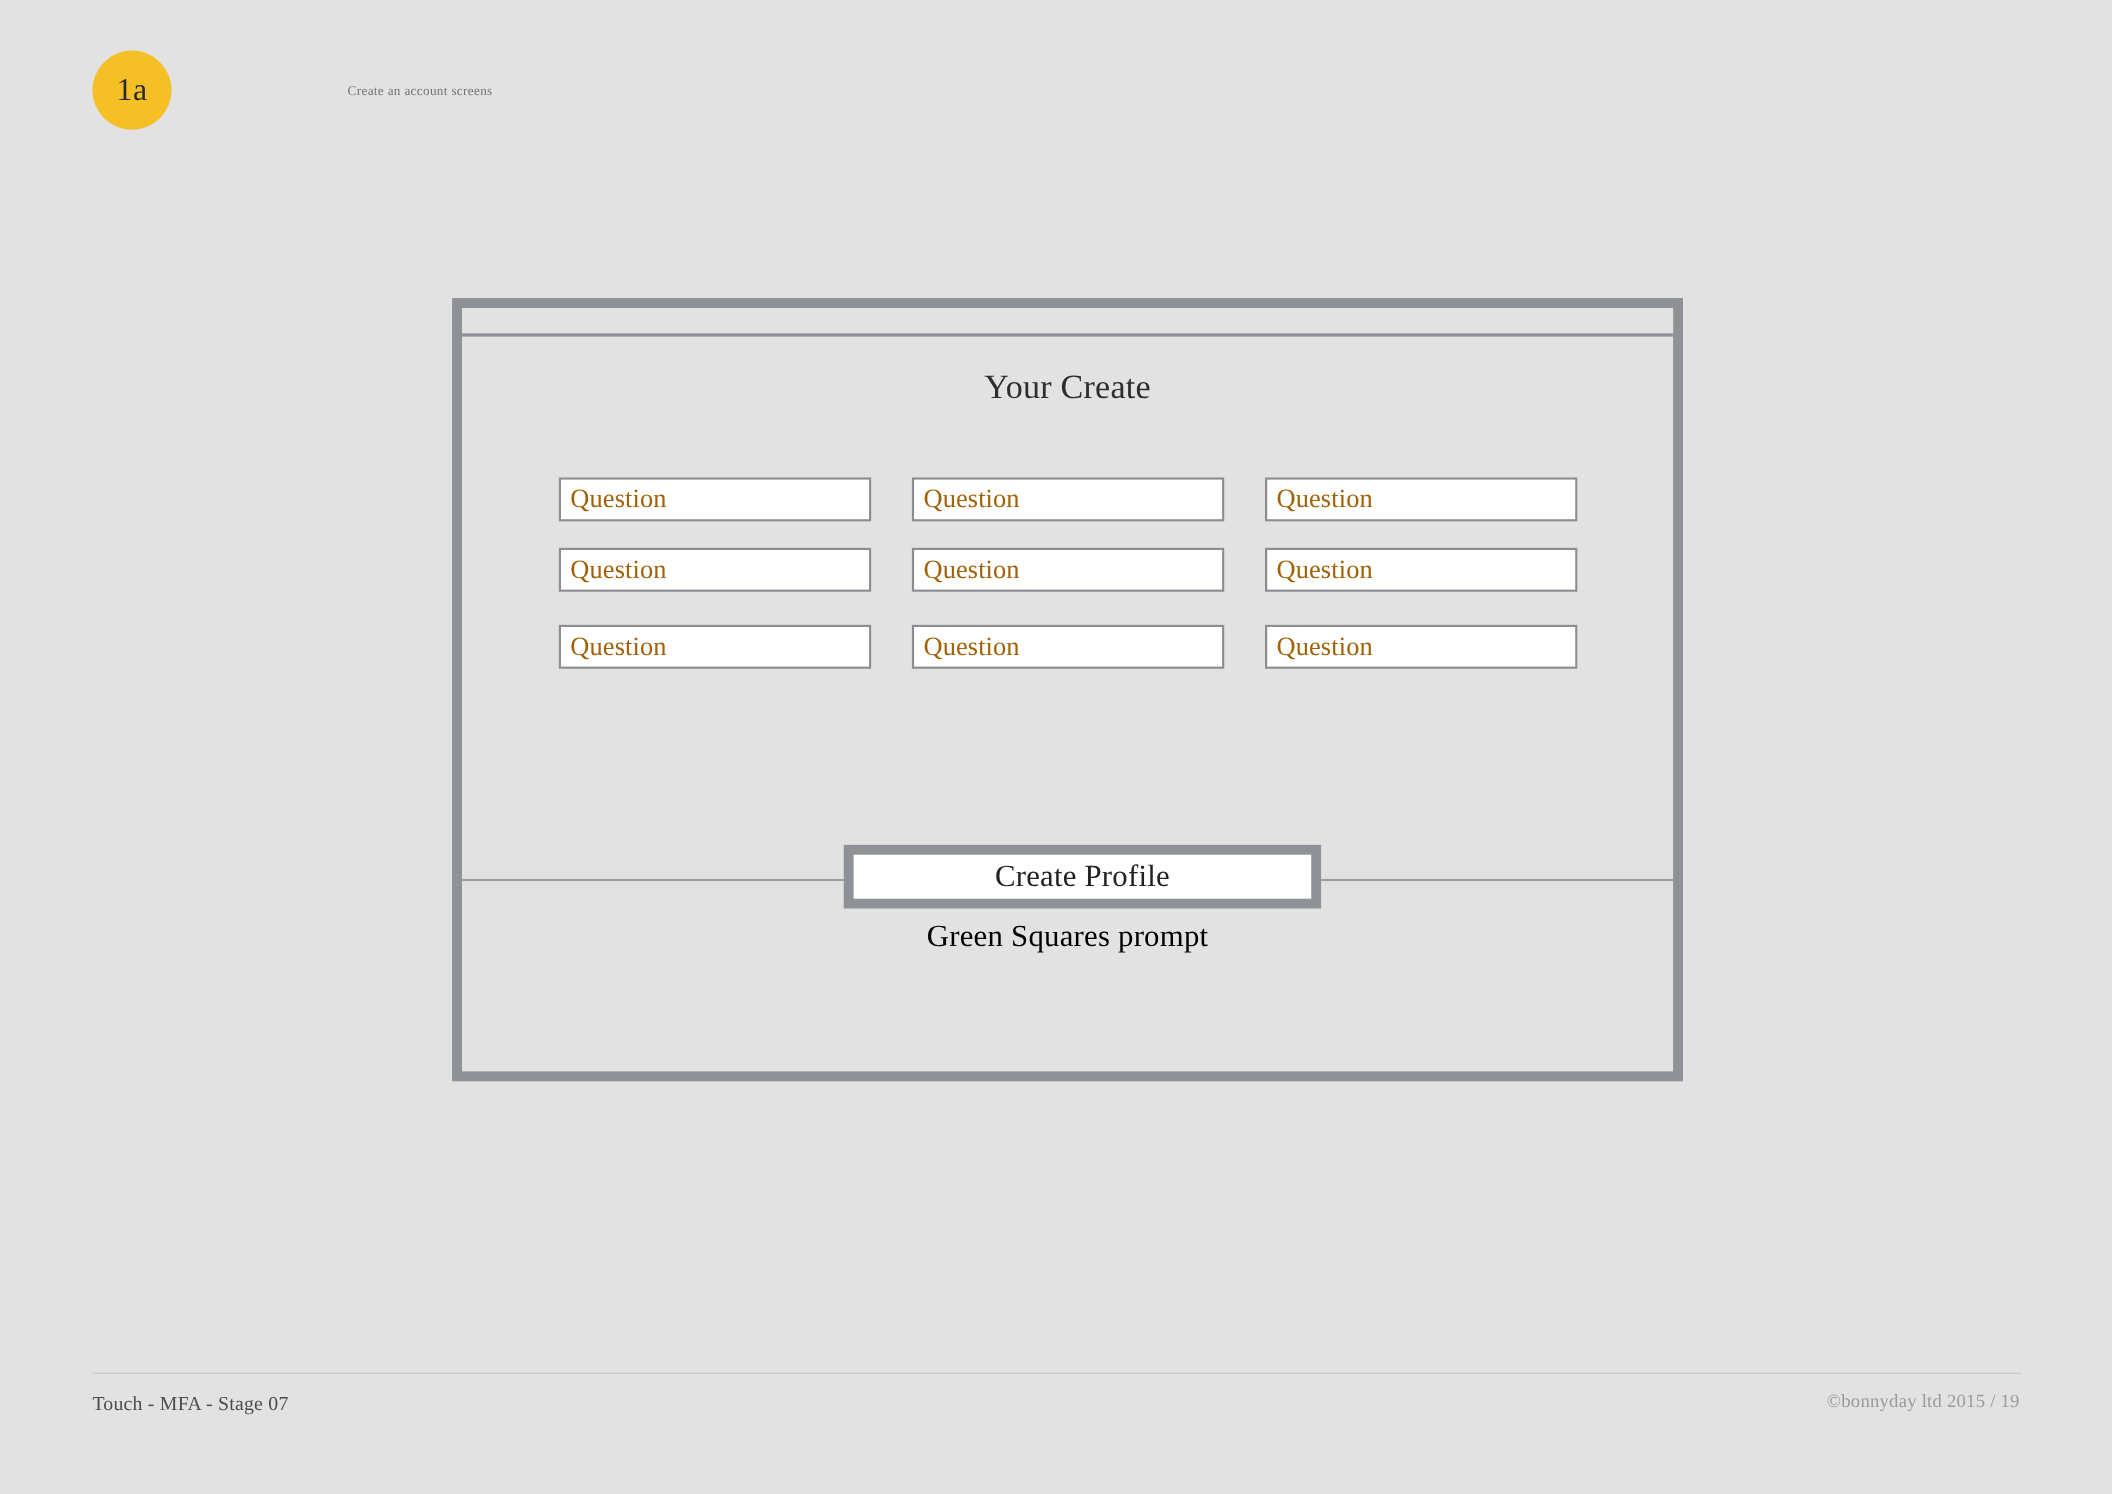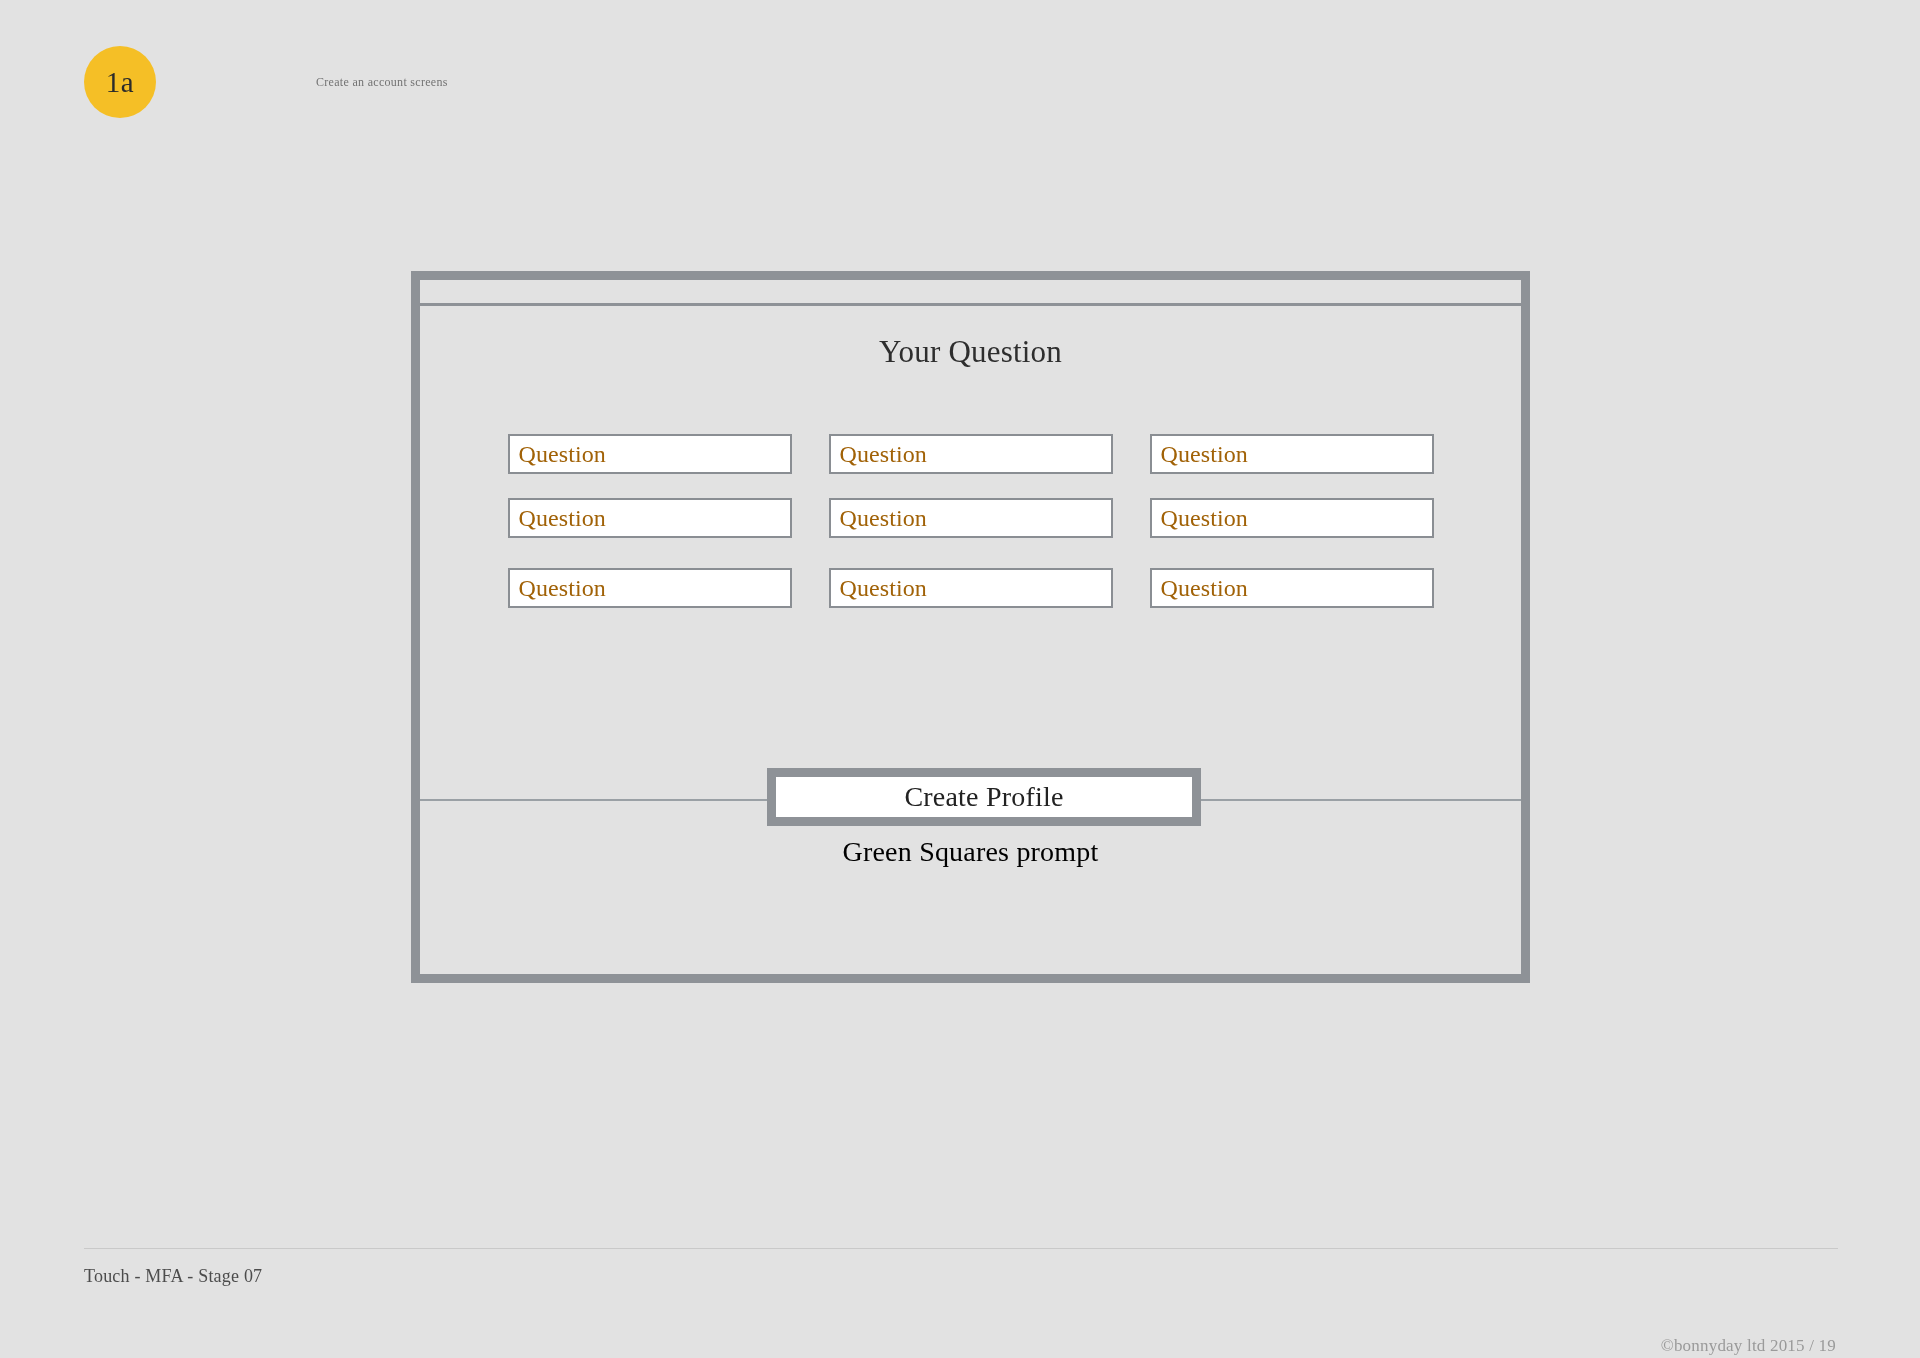--- a/index.html
+++ b/index.html
@@ -216,21 +216,21 @@
     position: absolute;
     left: 84px;
     top: 1266px;
     font-size: 18px;
     color: #4c4c4c;
     letter-spacing: 0.2px;
   }
   .footer-right {
     position: absolute;
     right: 84px;
-    top: 1336px;
+    top: 1264px;
     font-size: 17px;
     color: #9a9a9a;
     letter-spacing: 0.2px;
     text-align: right;
   }
 </style>
 </head>
 <body>
 
 <div class="page">
@@ -242,21 +242,21 @@
     <div class="header-title">Create an account screens</div>
   </div>
 
 
   <div class="wireframe">
 
     <div class="wf-topbar"></div>
 
     <div class="wf-body">
 
-      <div class="screen-title">Your Question</div>
+      <div class="screen-title">Your Create</div>
 
       <div class="form-grid">
 
         <div class="form-row r1">
           <div class="q-field">Question</div>
           <div class="q-field">Question</div>
           <div class="q-field">Question</div>
         </div>
 
         <div class="form-row r2">

